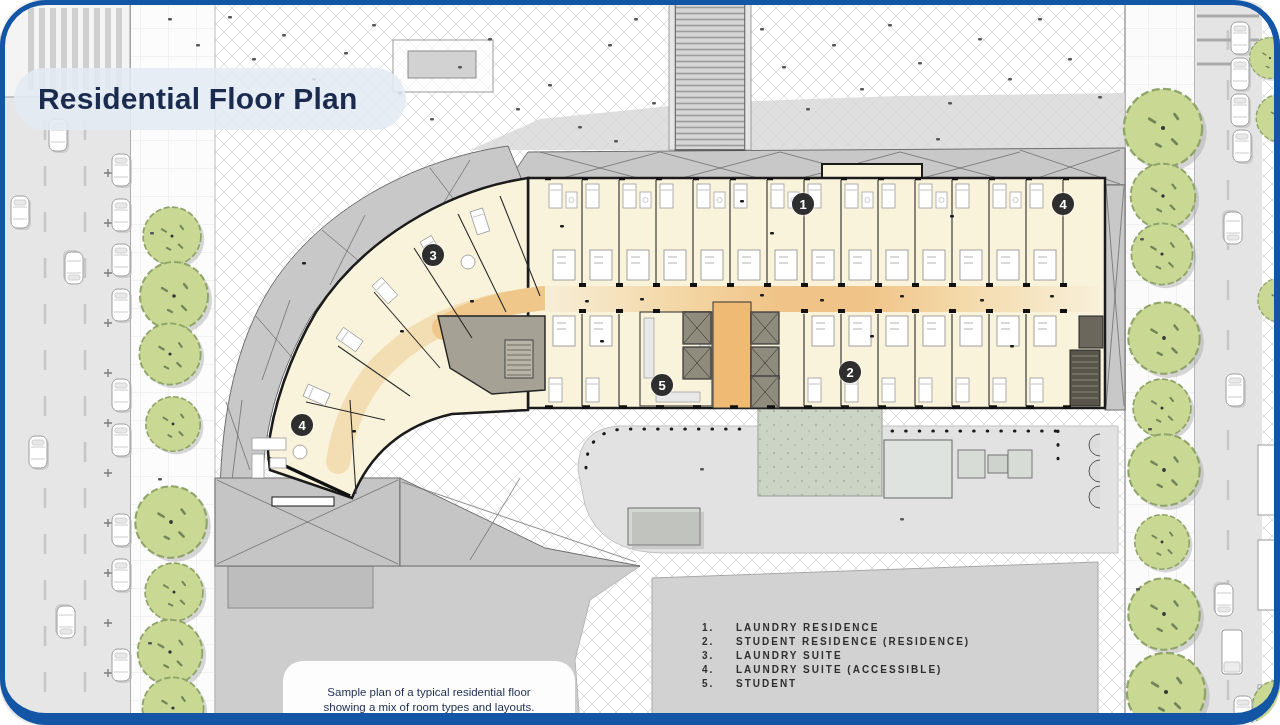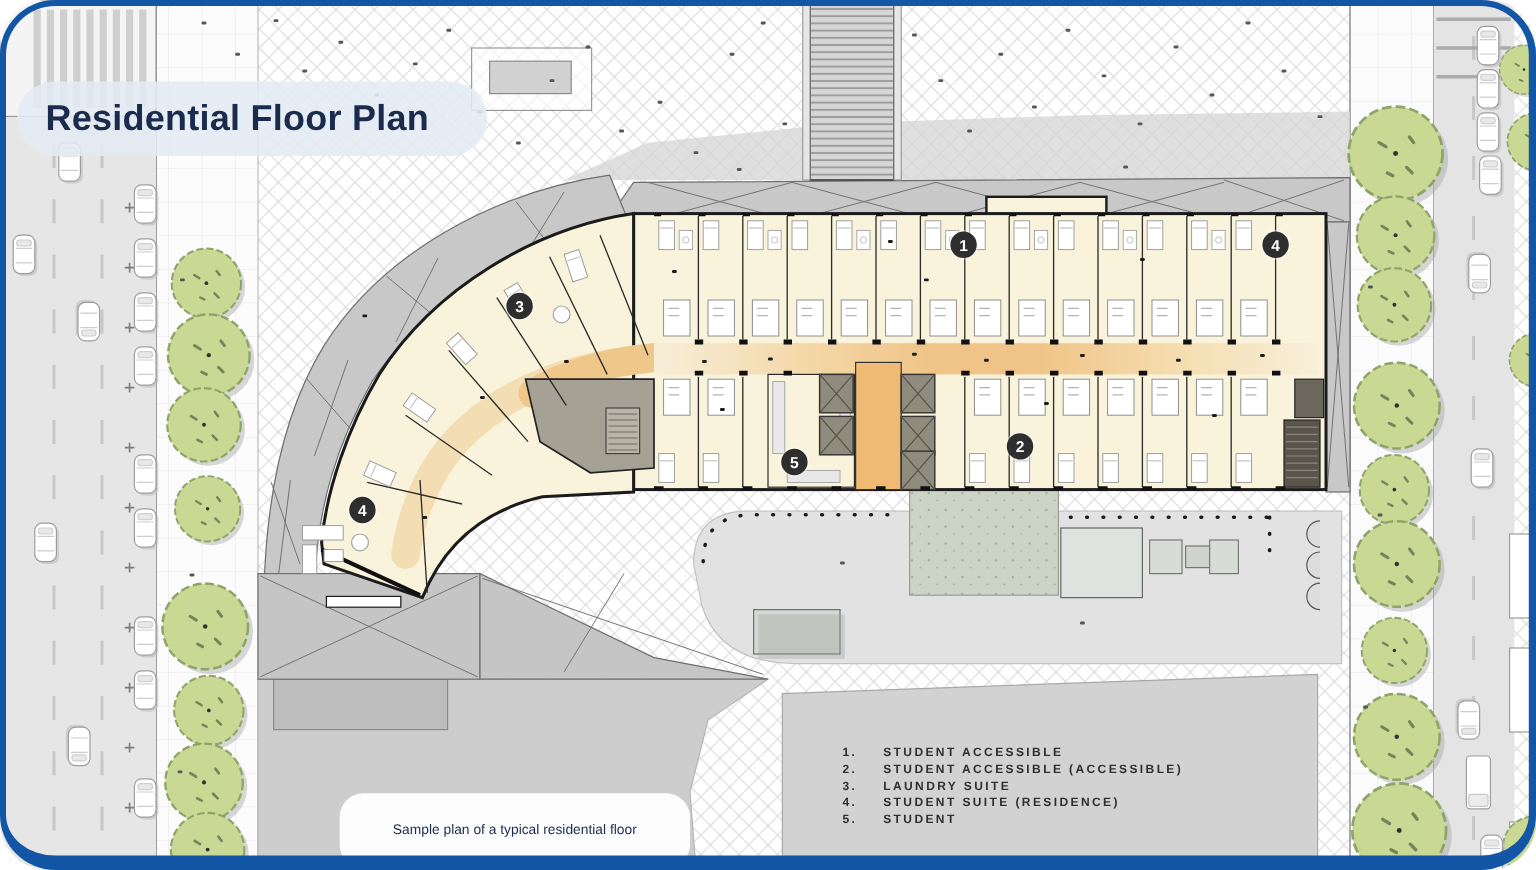--- a/index.html
+++ b/index.html
@@ -434,38 +434,39 @@
   </g>
  </svg>
 
   
   <div class="title-pill">
     <h1>Residential Floor Plan</h1>
   </div>
 
   <div class="caption">
     <div>Sample plan of a typical residential floor</div>
+    <div>showing a mix of room types and layouts.</div>
   </div>
 
   <div class="legend">
     <div class="legend-row">
       <span class="legend-num">1.</span>
-      <span class="legend-label">STUDENT ACCESSIBLE</span>
+      <span class="legend-label">LAUNDRY RESIDENCE</span>
     </div>
     <div class="legend-row">
       <span class="legend-num">2.</span>
-      <span class="legend-label">STUDENT ACCESSIBLE (ACCESSIBLE)</span>
+      <span class="legend-label">STUDENT RESIDENCE (RESIDENCE)</span>
     </div>
     <div class="legend-row">
       <span class="legend-num">3.</span>
       <span class="legend-label">LAUNDRY SUITE</span>
     </div>
     <div class="legend-row">
       <span class="legend-num">4.</span>
-      <span class="legend-label">STUDENT SUITE (RESIDENCE)</span>
+      <span class="legend-label">LAUNDRY SUITE (ACCESSIBLE)</span>
     </div>
     <div class="legend-row">
       <span class="legend-num">5.</span>
       <span class="legend-label">STUDENT</span>
     </div>
   </div>
 
   <div class="marker" style="left:792px;top:193px;">
     <span>1</span>
   </div>

